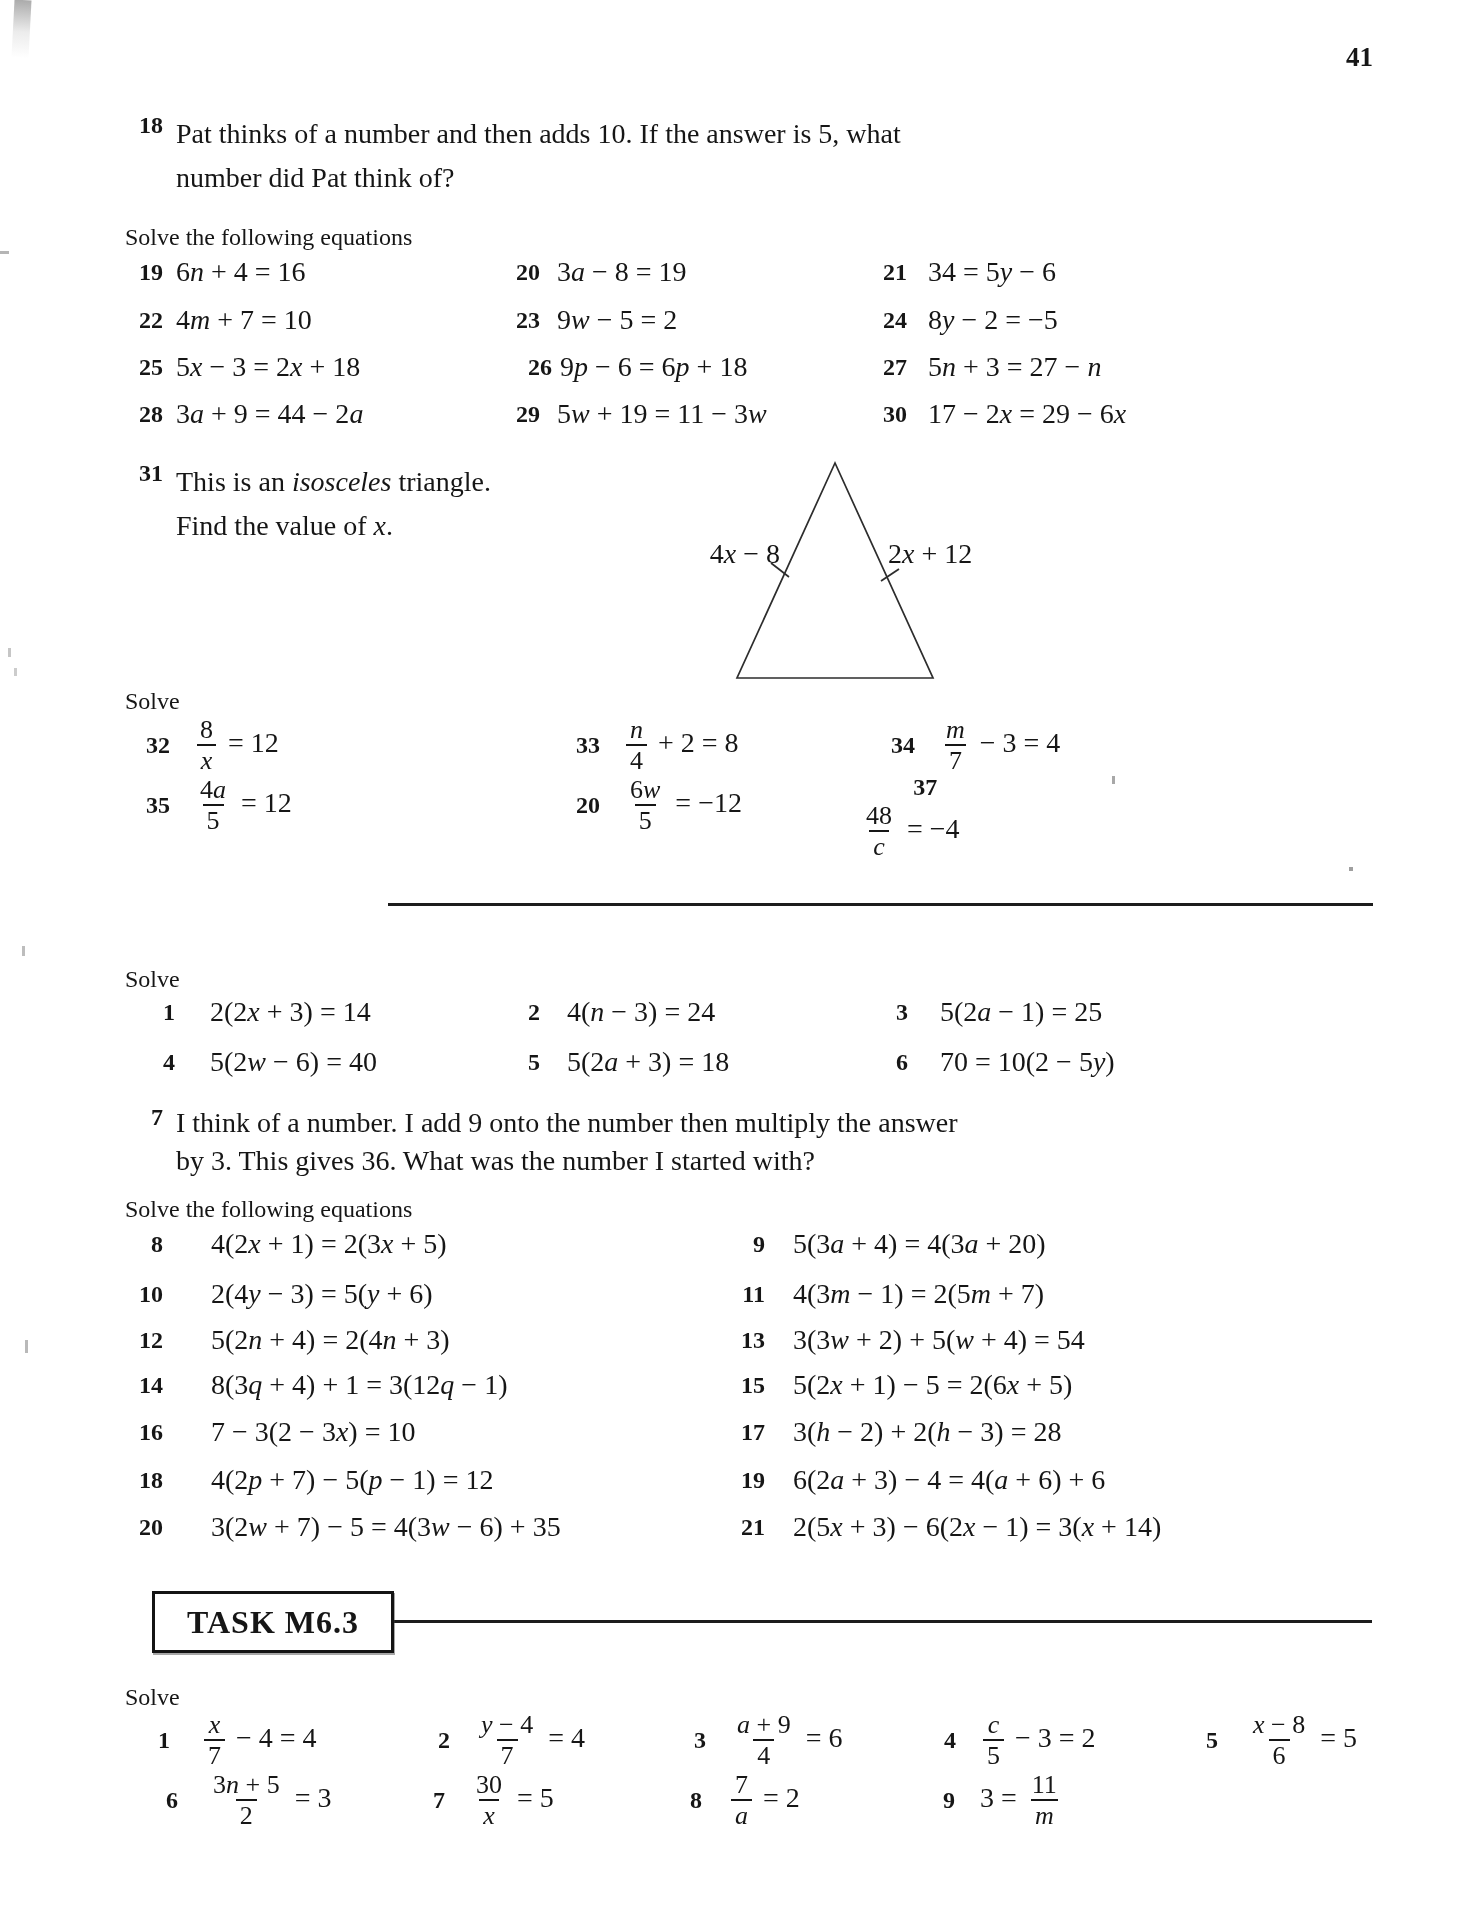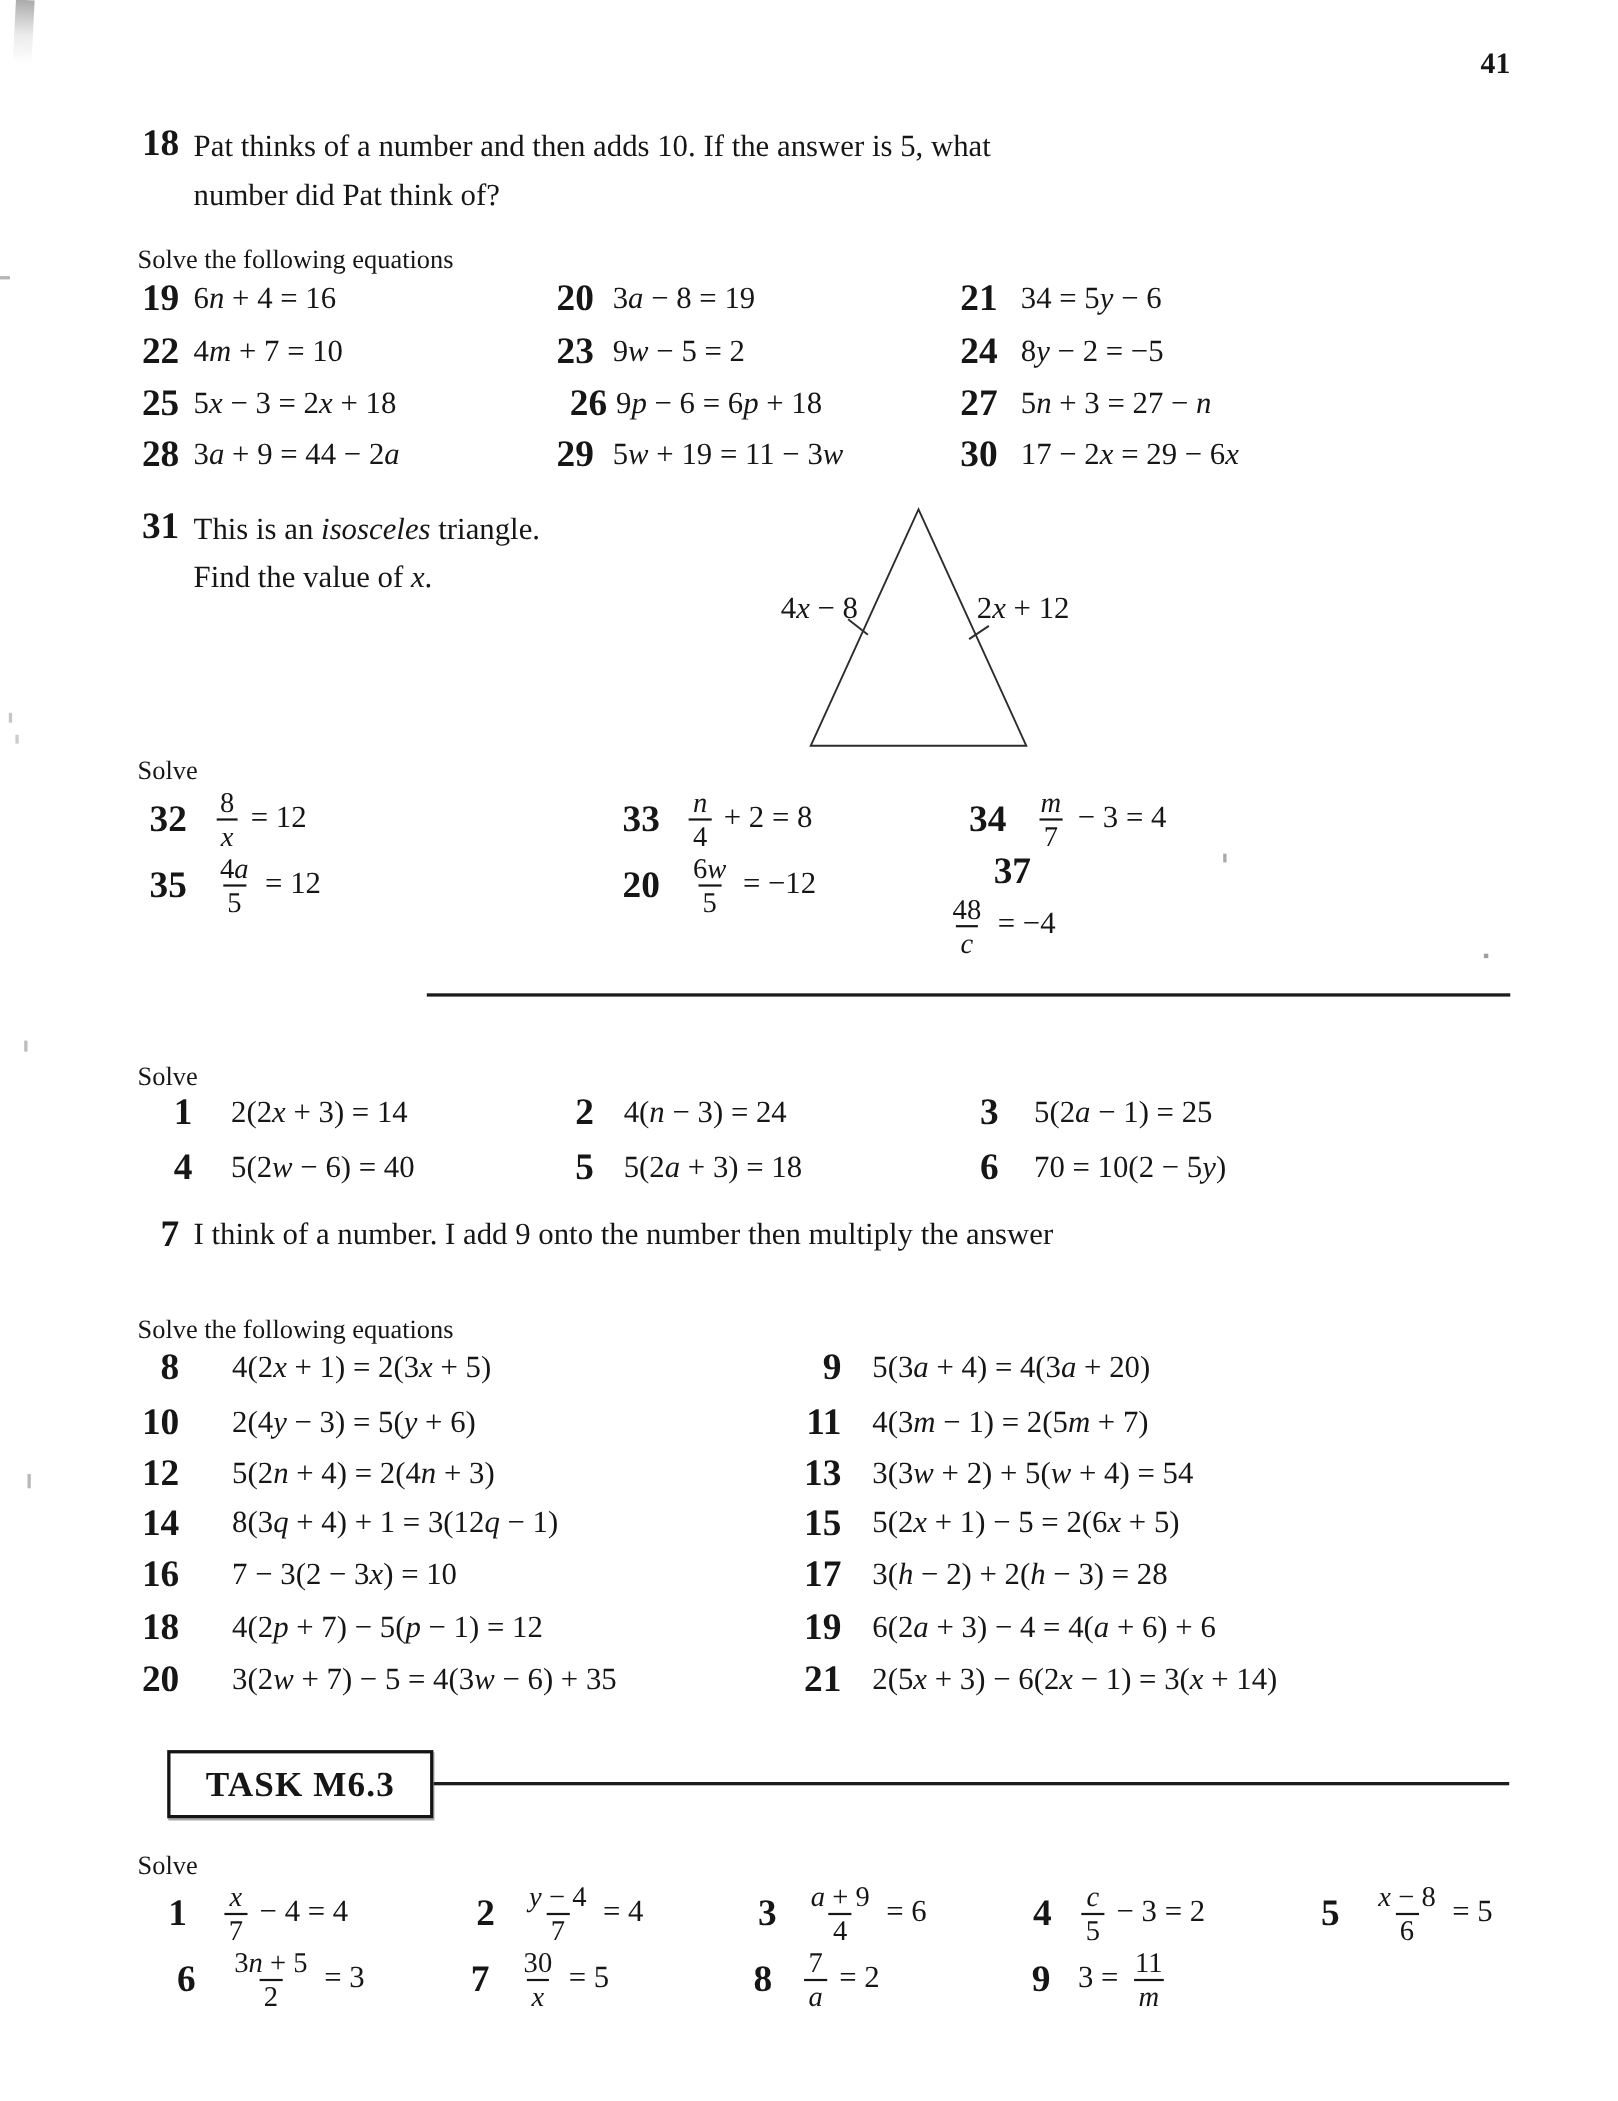--- a/index.html
+++ b/index.html
@@ -2,21 +2,21 @@
 <html><head>
 <meta charset="utf-8">
 <style>
   html,body { margin:0; padding:0; background:#ffffff; }
   .page {
     position:relative; width:1471px; height:1910px; background:#ffffff;
     font-family:"Liberation Serif", serif; color:#161616; overflow:hidden;
   }
   .abs { position:absolute; }
   .h { position:absolute; font-size:24px; white-space:nowrap; }
-  .qnum { font-weight:700; font-size:34px; }
+  .qnum { font-weight:700; font-size:24px; }
   .pnum { display:inline-block; width:80px; text-align:right; flex:none; }
   .qtext { position:absolute; font-size:28px; line-height:44px; white-space:nowrap; }
   .qtext.tight { line-height:38px; }
   .ital { font-style:italic; }
   .eq { white-space:nowrap; font-size:28px; }
   .eq i { font-style:italic; }
   .prob { position:absolute; display:flex; align-items:center; height:62px; }
   .frac { display:inline-flex; flex-direction:column; align-items:center;
           vertical-align:middle; margin:0 4px; line-height:1.12; font-size:26px; }
   .fnum { padding:0 4px; }
@@ -199,20 +199,21 @@
       <div class="prob" style="left: 828px; top: 1031px;">
         <span class="qnum pnum">6</span>
         <span class="eq" style="margin-left: 32px;"><span>70 = 10(2 − 5<i>y</i>)</span></span>
       </div>
     </div>
 
   <div>
     <span class="abs qnum pnum" style="left:83px;top:1104px;">7</span>
     <div class="qtext tight" style="left:176px;top:1104px;">
       <div>I think of a number. I add 9 onto the number then multiply the answer</div>
+      <div>by 3. This gives 36. What was the number I started with?</div>
     </div>
   </div>
 
   <div class="h" style="left:125px;top:1196px;">Solve the following equations</div>
   <div class="abs" id="grid-m62b" style="left:0;top:0;">
       <div class="prob" style="left: 83px; top: 1213px;">
         <span class="qnum pnum">8</span>
         <span class="eq" style="margin-left: 48px;"><span>4(2<i>x</i> + 1) = 2(3<i>x</i> + 5)</span></span>
       </div>
       <div class="prob" style="left: 685px; top: 1213px;">

